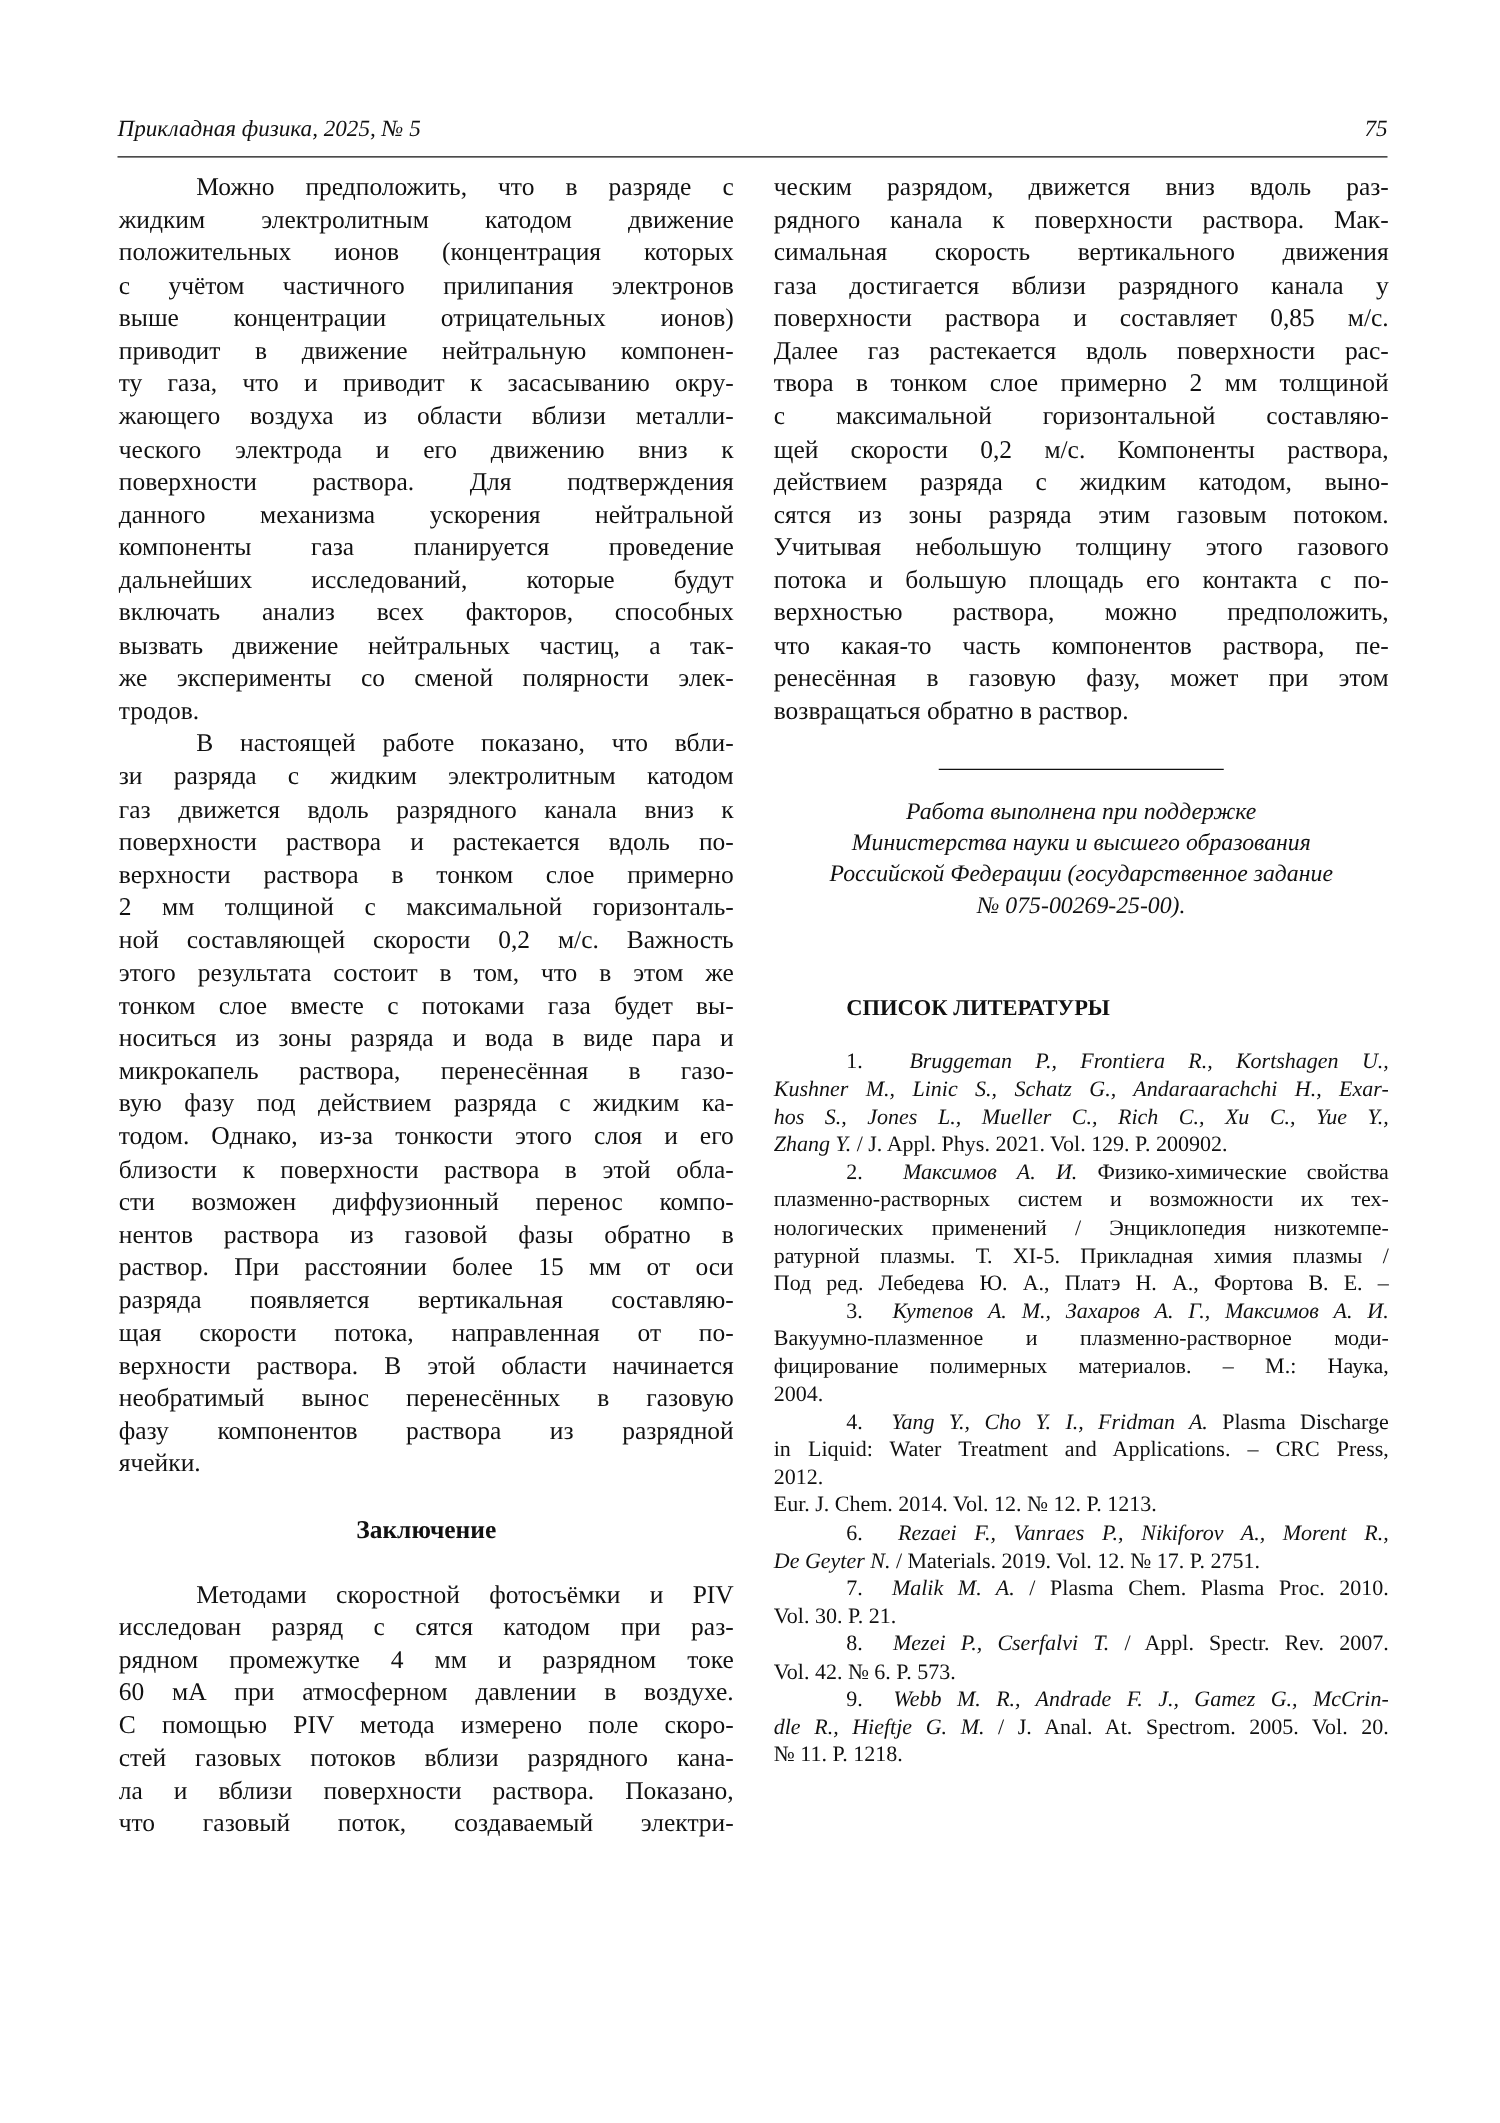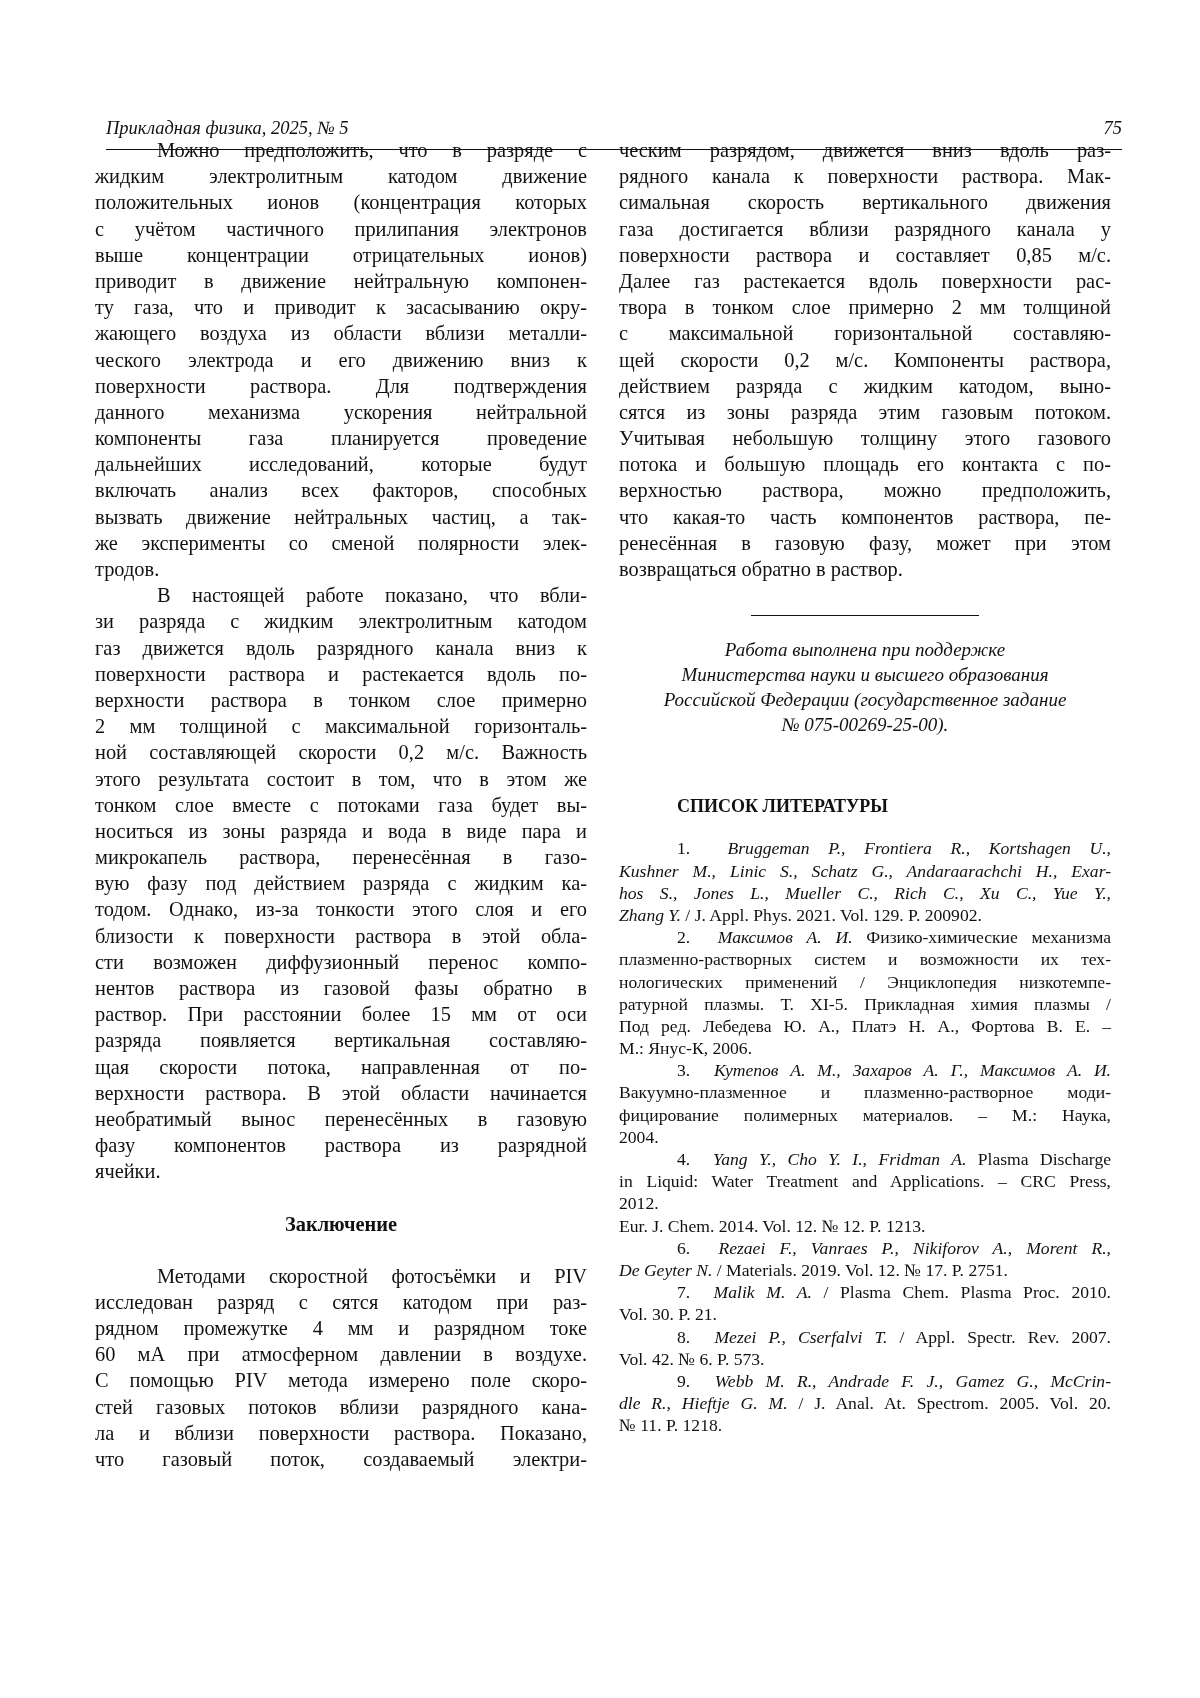--- a/index.html
+++ b/index.html
@@ -1,18 +1,18 @@
 <!DOCTYPE html>
 <html><head>
 <meta charset="utf-8">
 <style>
   html, body { margin: 0; padding: 0; background: #ffffff; }
   body { width: 1200px; height: 1698px; position: relative; overflow: hidden;
          font-family: "Liberation Serif", "DejaVu Serif", serif; color: #111; }
-  .header { position: absolute; left: 106px; top: 88px; width: 1016px; height: 40px; margin-top: 24px; }
+  .header { position: absolute; left: 94px; top: 88px; width: 1016px; height: 40px; }
   .header .journal { position: absolute; left: 0; top: 6px; font-style: italic; font-size: 18.5px; }
   .header .pageno { position: absolute; right: 0; top: 6px; font-style: italic; font-size: 18.5px; text-align: center; }
   .header .rule { position: absolute; left: 0; right: 0; top: 37px; border-top: 1.6px solid #111; }
 
   .col { position: absolute; top: 137px; width: 492px; font-size: 20.4px; line-height: 26.2px; }
   .col.left { left: 95px; }
   .col.right { left: 619px; }
   .line { display: block; text-align: justify; text-align-last: justify; white-space: nowrap; height: 26.2px; }
   .line.last { text-align-last: left; }
   .line.indent { padding-left: 62px; }
@@ -127,26 +127,25 @@
   </div>
   <div class="refs-title">СПИСОК ЛИТЕРАТУРЫ</div>
   <div class="refs" id="refs">
       <div>
         <span class="rl indent"><span>1.</span>&nbsp; <span class="it">Bruggeman P., Frontiera R., Kortshagen U.,</span></span>
         <span class="rl"><span class="it">Kushner M., Linic S., Schatz G., Andaraarachchi H., Exar-</span></span>
         <span class="rl"><span class="it">hos S., Jones L., Mueller C., Rich C., Xu C., Yue Y.,</span></span>
         <span class="rl last"><span class="it">Zhang Y.</span><span> / J. Appl. Phys. 2021. Vol. 129. P. 200902.</span></span>
       </div>
       <div>
-        <span class="rl indent"><span>2.</span>&nbsp; <span class="it">Максимов А. И.</span><span> Физико-химические механизма</span></span>
+        <span class="rl indent"><span>2.</span>&nbsp; <span class="it">Максимов А. И.</span><span> Физико-химические свойства</span></span>
         <span class="rl"><span>плазменно-растворных систем и возможности их тех-</span></span>
         <span class="rl"><span>нологических применений / Энциклопедия низкотемпе-</span></span>
         <span class="rl"><span>ратурной плазмы. Т. XI-5. Прикладная химия плазмы /</span></span>
         <span class="rl"><span>Под ред. Лебедева Ю. А., Платэ Н. А., Фортова В. Е. –</span></span>
-        <span class="rl last"><span>М.: Янус-К, 2006.</span></span>
       </div>
       <div>
         <span class="rl indent"><span>3.</span>&nbsp; <span class="it">Кутепов А. М., Захаров А. Г., Максимов А. И.</span></span>
         <span class="rl"><span>Вакуумно-плазменное и плазменно-растворное моди-</span></span>
         <span class="rl"><span>фицирование полимерных материалов. – М.: Наука,</span></span>
         <span class="rl last"><span>2004.</span></span>
       </div>
       <div>
         <span class="rl indent"><span>4.</span>&nbsp; <span class="it">Yang Y., Cho Y. I., Fridman A.</span><span> Plasma Discharge</span></span>
         <span class="rl"><span>in Liquid: Water Treatment and Applications. – CRC Press,</span></span>

